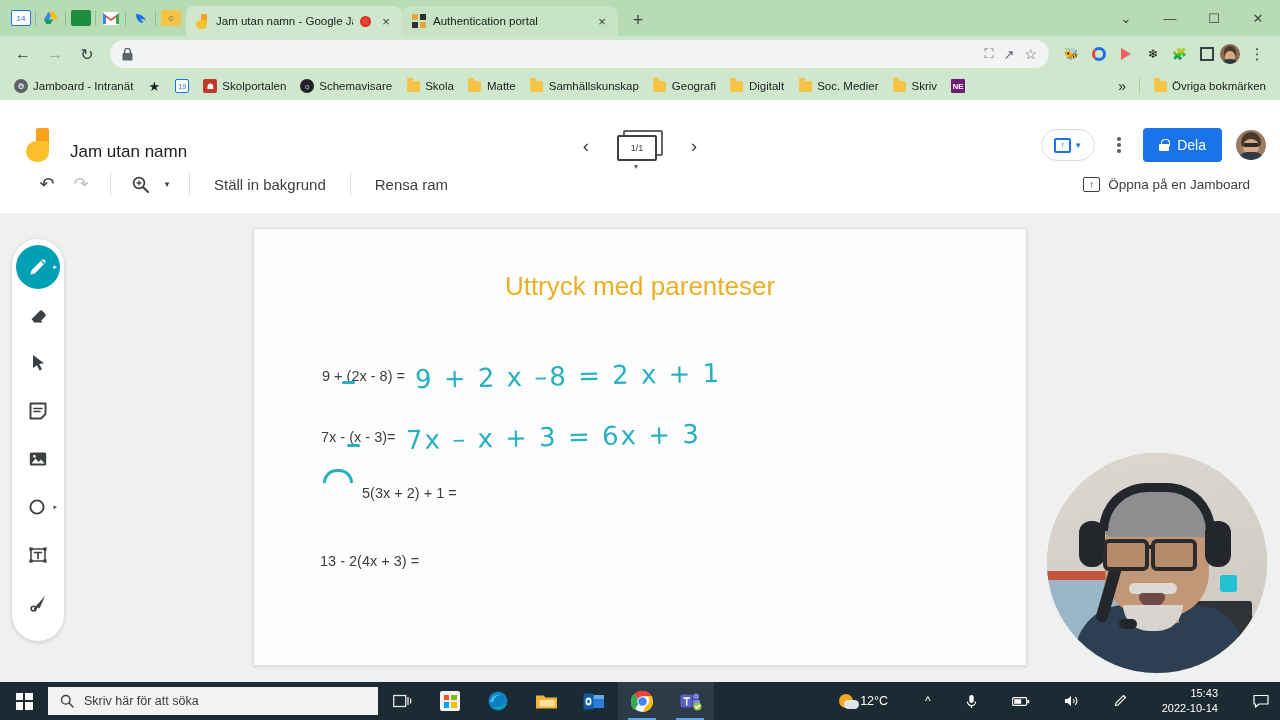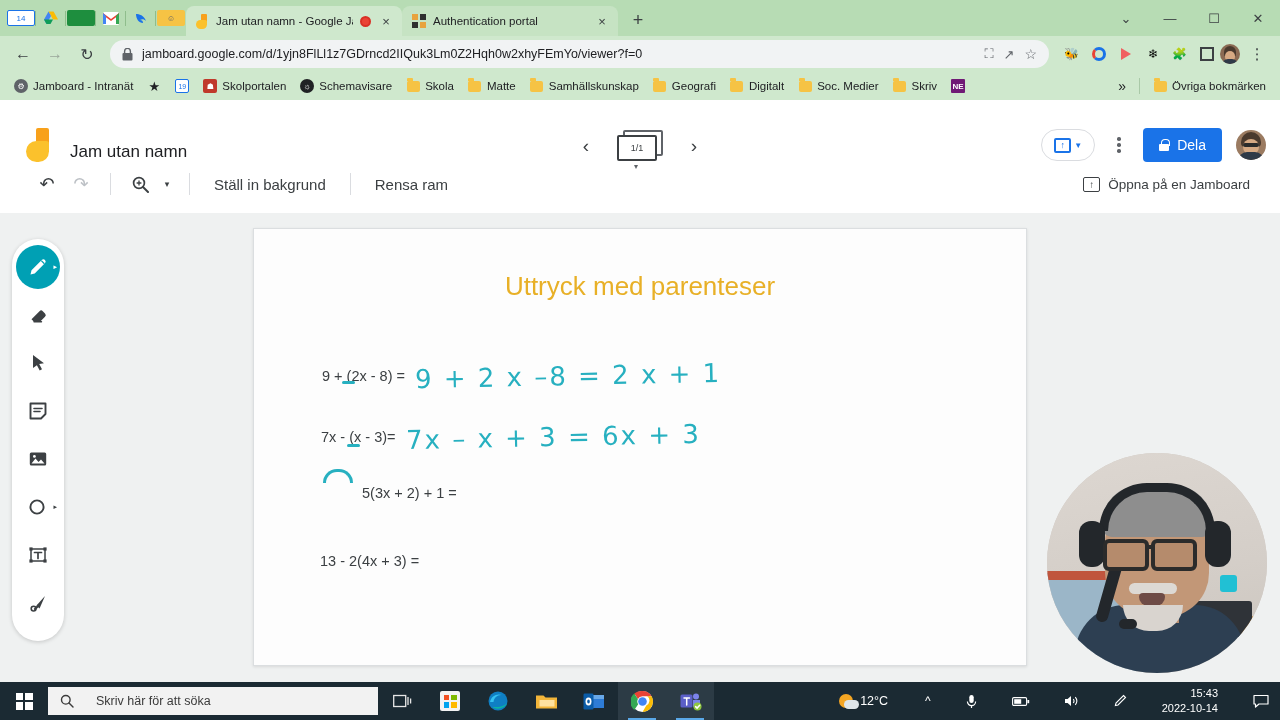--- a/index.html
+++ b/index.html
@@ -12,21 +12,21 @@
 
   
   .chrome { position: absolute; left:0; top:0; width:1280px; height:682px; background:#b7dcb4; }
 
   
   .tabstrip { position:relative; height:36px; background:#b7dcb4; display:flex; align-items:flex-end; }
   .pinned-row { display:flex; align-items:center; height:36px; padding-left:6px; }
   .pinned-tab { width:30px; height:28px; display:flex; align-items:center; justify-content:center; position:relative; }
   .pinned-tab:after { content:""; position:absolute; right:0; top:7px; height:15px; width:1px; background:#8fbd8c; }
   .pinned-tab:last-child:after { display:none; }
-  .fav { width:28px; height:16px; border-radius:2px; display:flex; align-items:center; justify-content:center;
+  .fav { width:20px; height:16px; border-radius:2px; display:flex; align-items:center; justify-content:center;
          font-size:8px; color:#fff; font-weight:normal; }
 
   .tab { height:30px; border-radius:8px 8px 0 0; display:flex; align-items:center;
          padding:0 8px 0 10px; gap:7px; font-size:11.5px; color:#3c4043; position:relative; }
   .tab.active { background:#cfe8cd; width:216px; }
   .tab.inactive { background:#c6e3c3; width:216px; }
   .tab-title { flex:1; white-space:nowrap; overflow:hidden; text-overflow:clip; font-size:11.5px; color:#202124; }
   .tab-close { width:16px; height:16px; display:flex; align-items:center; justify-content:center;
                font-size:13px; color:#3c4043; line-height:1; }
   .rec-dot { width:11px; height:11px; border-radius:50%; border:2.5px solid #d93025; background:#ea4335; flex:0 0 auto;}
@@ -149,21 +149,21 @@
   .wc-beard { position:absolute; left:76px; top:152px; width:60px; height:26px; background:#d9d4cf; border-radius:0 0 30px 30px;}
   .wc-boom { position:absolute; left:56px; top:108px; width:12px; height:62px; background:#23272b; border-radius:6px; transform:rotate(16deg);}
   .wc-mic { position:absolute; left:72px; top:166px; width:18px; height:10px; background:#23272b; border-radius:5px;}
 
   
   .taskbar { position:absolute; left:0; top:682px; width:1280px; height:38px; background:#1b2a33;
              display:flex; align-items:center; }
   .start { width:48px; height:38px; display:flex; align-items:center; justify-content:center; }
   .winlogo { width:17px; height:17px; display:grid; grid-template-columns:1fr 1fr; grid-template-rows:1fr 1fr; gap:2px;}
   .winlogo i { background:#fff; display:block; }
-  .search-box { width:330px; height:28px; background:#f2f2f2; display:flex; align-items:center; gap:22px;
+  .search-box { width:330px; height:28px; background:#f2f2f2; display:flex; align-items:center; gap:10px;
                 padding:12px 12px; color:#3b3b3b; font-size:12.5px; }
   .tb-icons { display:flex; align-items:center; }
   .tbi { width:48px; height:38px; display:flex; align-items:center; justify-content:center; position:relative; }
   .tbi.active { background:#2c3b45; }
   .tbi.active:after { content:""; position:absolute; bottom:0; left:10px; right:10px; height:2.5px; background:#5aa8e8;}
   .tray { margin-left:auto; display:flex; align-items:center; gap:20px; padding-right:4px; color:#fff; }
   .tray-item { height:38px; display:flex; align-items:center; justify-content:center; padding:0 7px; font-size:12px;}
   .clock { display:flex; flex-direction:column; align-items:flex-end; justify-content:center; height:38px;
            padding:0 8px; font-size:11px; line-height:1.35; color:#fff; }
   .weather { display:flex; align-items:center; gap:7px; padding:0 10px; font-size:12.5px; color:#fff; }
@@ -244,21 +244,20 @@
 
     <div class="toolbar">
       <div class="navbtn">←</div>
       <div class="navbtn dim">→</div>
       <div class="navbtn">↻</div>
       <div class="omnibox">
         <svg width="11" height="13" viewBox="0 0 11 13">
           <rect x="0.5" y="5" width="10" height="7.5" rx="1" fill="#5f6368"></rect>
           <path d="M2.6 5V3.3a2.9 2.9 0 015.8 0V5" stroke="#5f6368" stroke-width="1.4" fill="none"></path>
         </svg>
-        <span class="omni-url" title="Sök med Google eller skriv in en webbadress">jamboard.google.com/d/1yjn8FlLl1z7GDrncd2IIQuk3Lm0Z2Hqh0w2xhyFEmYo/viewer?f=0</span>
         <span class="omni-right">
           <span style="font-size:13px;color:#5f6368;">⛶</span>
           <span style="font-size:13px;color:#5f6368;">↗</span>
           <span style="font-size:14px;color:#5f6368;">☆</span>
         </span>
       </div>
       <div class="ext-row">
         <div class="ext">🐝</div>
         <div class="ext">
           <span style="width:14px;height:14px;border-radius:50%;border:3px solid #1a73e8;display:block;border-left-color:#ea4335;"></span>

